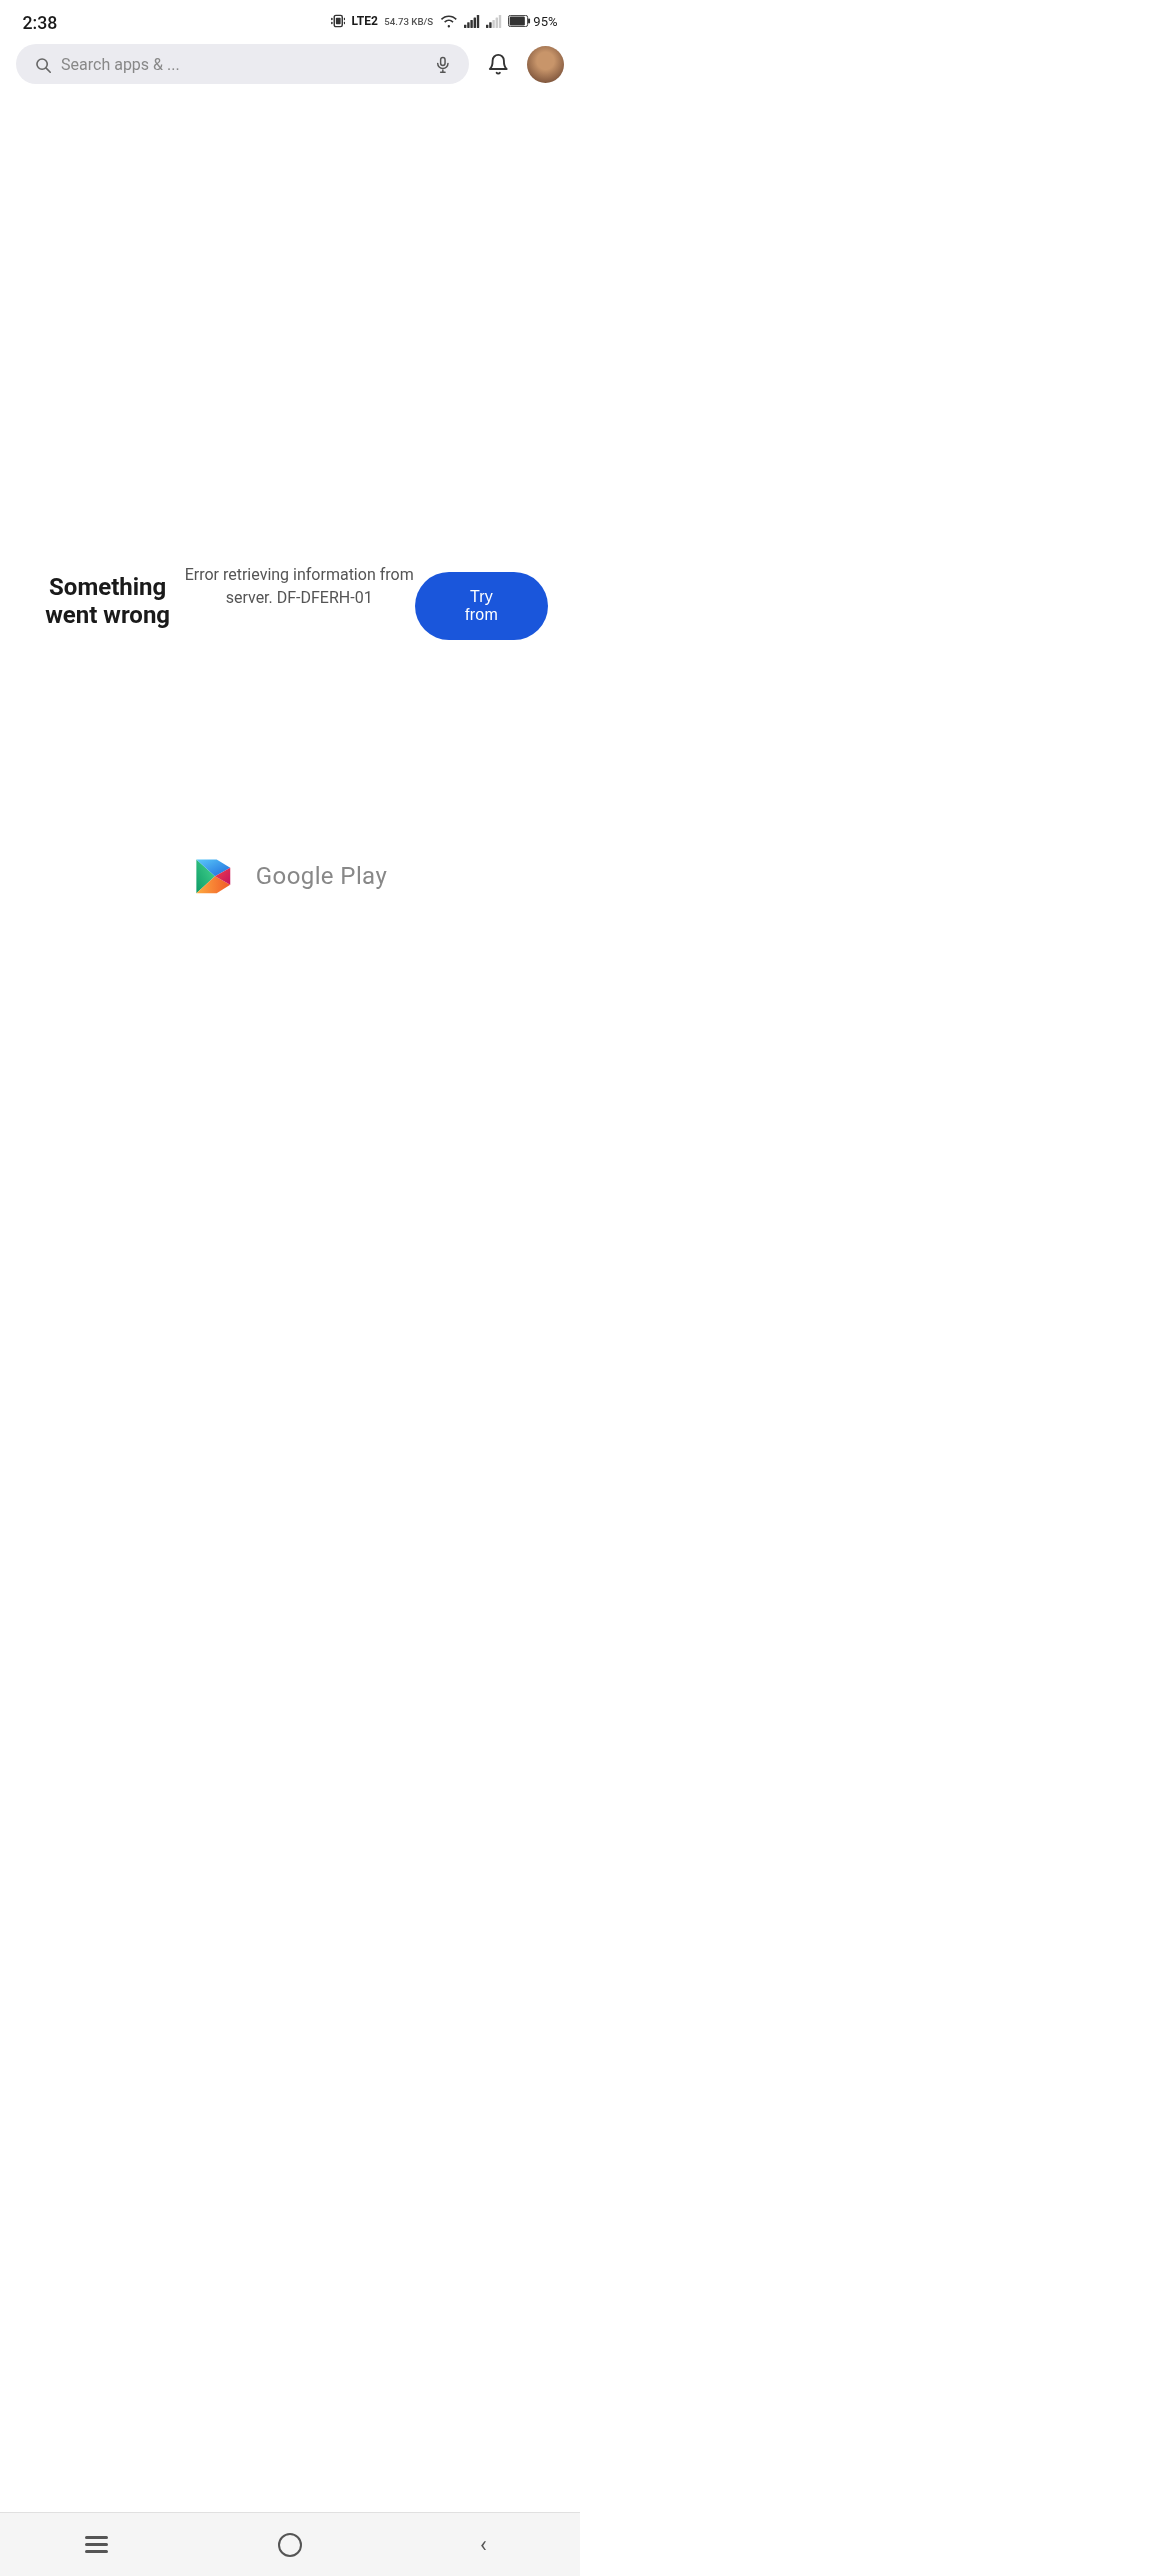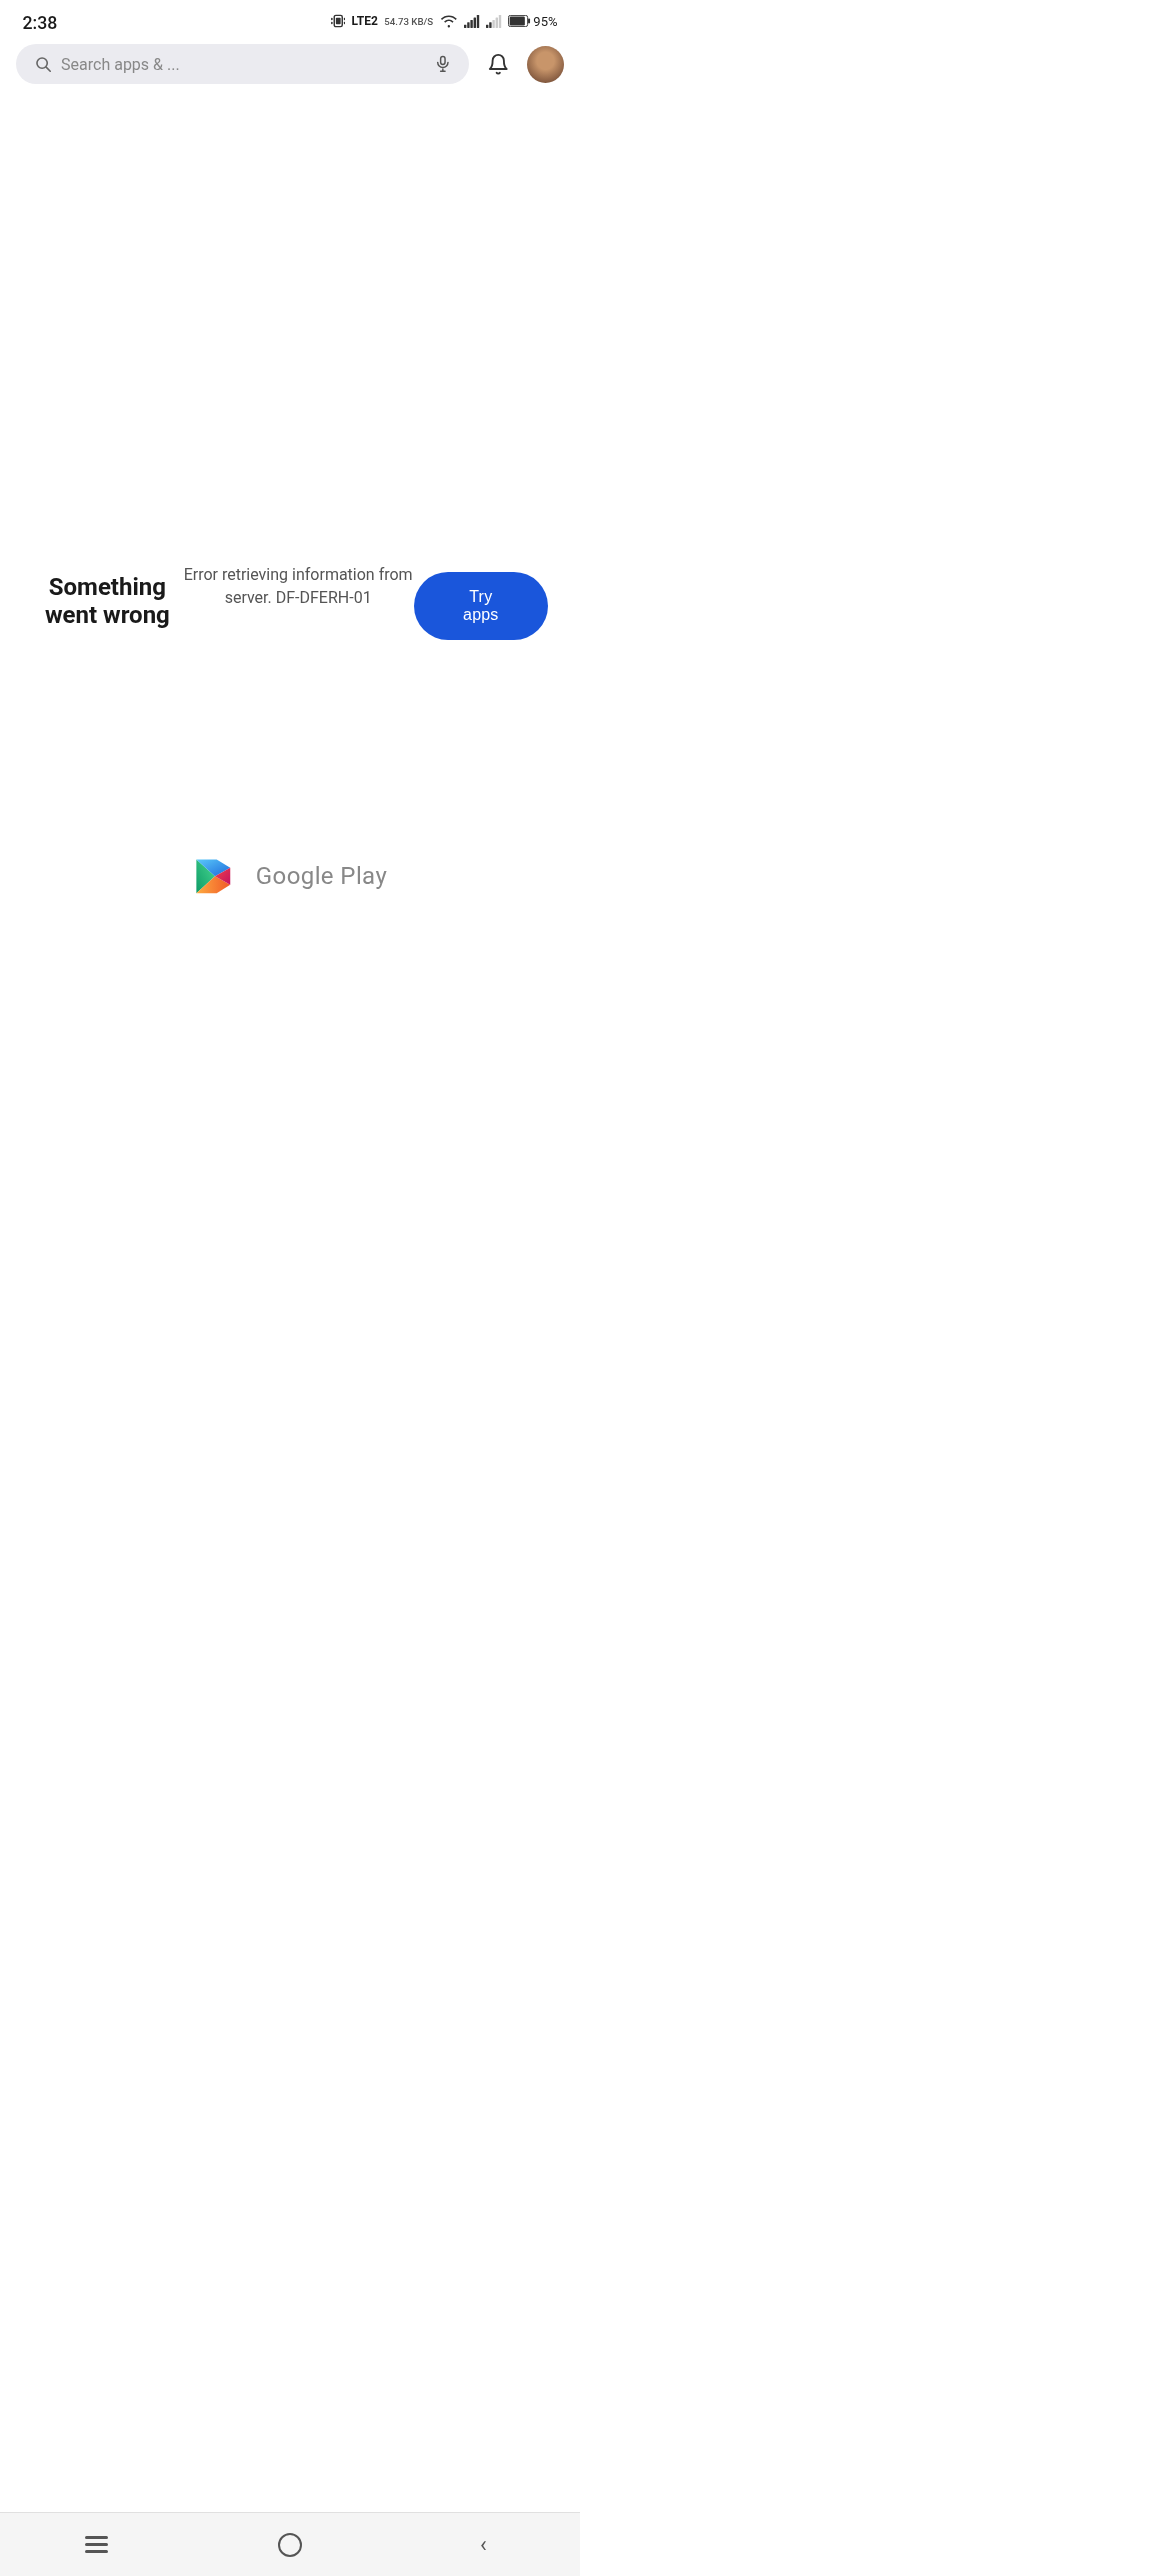--- a/index.html
+++ b/index.html
@@ -53,21 +53,21 @@
 
     .header-row {
       display: flex;
       align-items: center;
       gap: 13px;
     }
 
     .search-area {
       flex: 1;
       display: flex;
-      align-items: center;
+      align-items: flex-end;
       background: #ebebf0;
       border-radius: 40px;
       padding: 10.5px 17.7px;
       gap: 9.7px;
     }
 
     .search-placeholder {
       font-size: 16px;
       color: #888;
       flex: 1;
@@ -307,21 +307,21 @@
     </div>
     <div class="avatar">
       <div class="avatar-face"></div>
     </div>
   </div>
 
   <div class="main-content">
     <div class="error-section">
       <h2 class="error-title">Something went wrong</h2>
       <p class="error-subtitle">Error retrieving information from server. DF-DFERH-01</p>
-      <button class="try-again-btn">Try apps</button>
+      <button class="try-again-btn">Try from</button>
     </div>
 
     <div class="google-play-footer">
       <div class="google-play-logo">
 
         <svg class="play-triangle" viewBox="0 0 48 48" width="39" height="39">
       <svg viewBox="0 0 48 48" width="50" height="50">
         <defs>
           <linearGradient id="lg1" x1="0" y1="1" x2="1" y2="0">
             <stop offset="0%" stop-color="#0D9B67"></stop>

